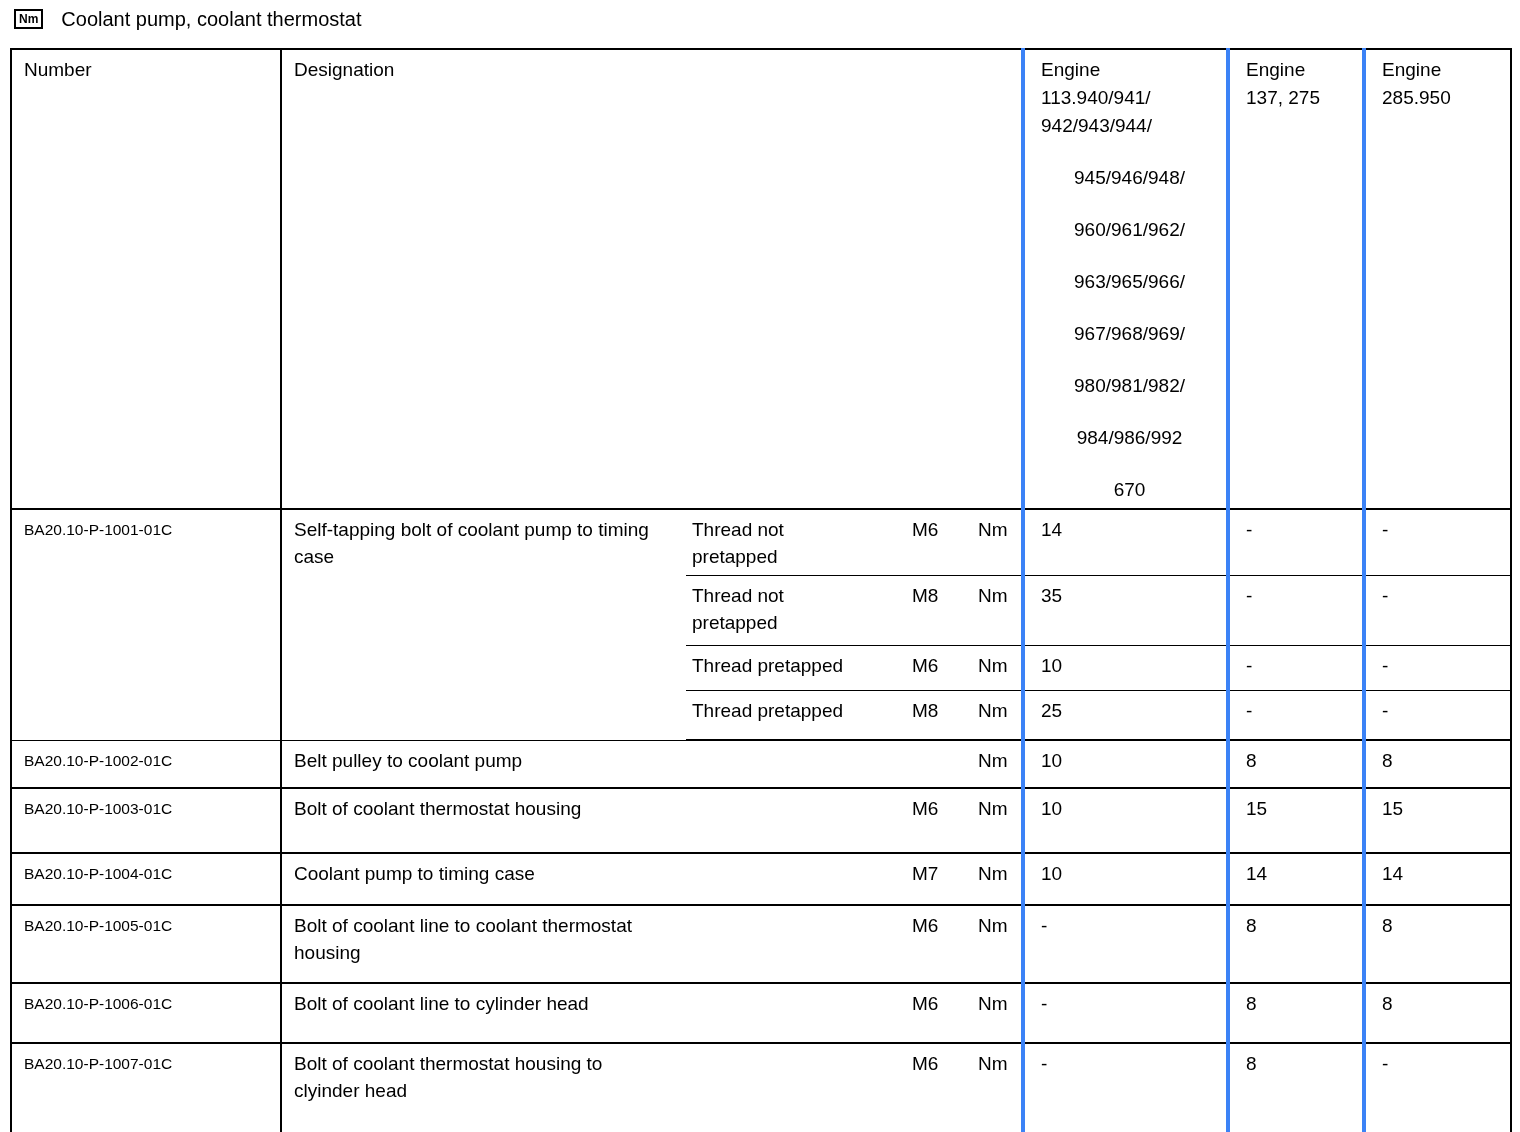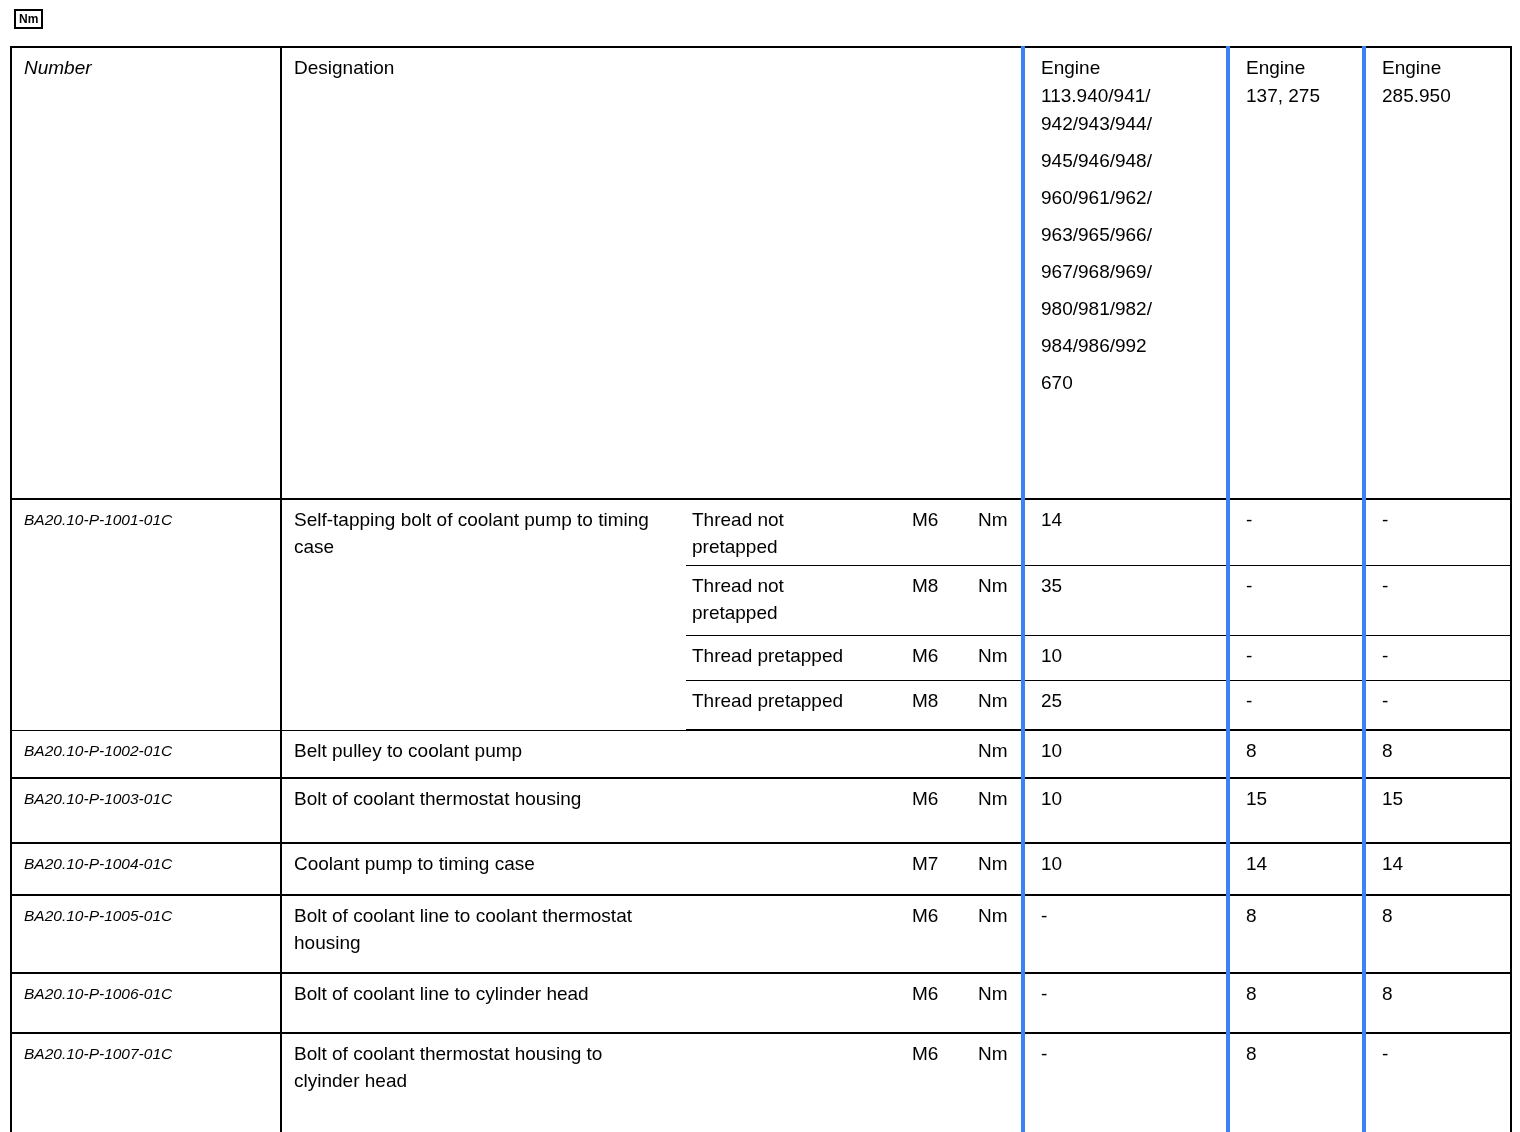--- a/index.html
+++ b/index.html
@@ -45,21 +45,21 @@
   td {
     vertical-align: top;
     font-size: 19px;
     line-height: 27px;
     padding: 6px 8px 4px 12px;
     overflow: hidden;
     word-wrap: break-word;
   }
 
   
-  .num   { border-right: 2px solid #000; font-size: 15.5px; font-style: italic; }
+  .num   { border-right: 2px solid #000; font-size: 15.5px; }
   .e-col { border-left: 4px solid #3b82f6; padding-left: 16px; }
 
   
   tr.hdr td          { border-bottom: 2px solid #000; }
   tr.mrow td         { border-bottom: 2px solid #000; }
   tr.subrow td       { border-bottom: 1px solid #000; }
   tr.subrow-last td  { border-bottom: 2px solid #000; }
   td.rspan           { border-bottom: 2px solid #000; }
 
   tr.hdr td { font-size: 19px; padding-top: 6px; }
@@ -67,27 +67,28 @@
   
   .cond { padding-left: 6px;  padding-right: 46px; }
   .size { padding-left: 6px;  padding-right: 0; }
   .unit { padding-left: 12px; padding-right: 0; }
 
   .des-wrap { max-width: 373px; }
 
   .pre { white-space: pre-line; line-height: 28px; }
 
   .e1-head div { line-height: 28px; }
-  .e1-head div:nth-child(n+4) { margin-top: 9px; }
+  .e1-head div:nth-child(n+4) { margin-top: 24px; text-align: center; }
 </style>
 </head>
 <body>
 
 <div class="header-bar">
   <span class="nm-icon">Nm</span>
+  <span class="page-title">Coolant pump, coolant thermostat</span>
 </div>
 
 <table class="spec">
   <colgroup>
     <col style="width:270px">
       <col style="width:405px">
       <col style="width:220px">
       <col style="width:60px">
     <col style="width:57px">
       <col style="width:205px">

